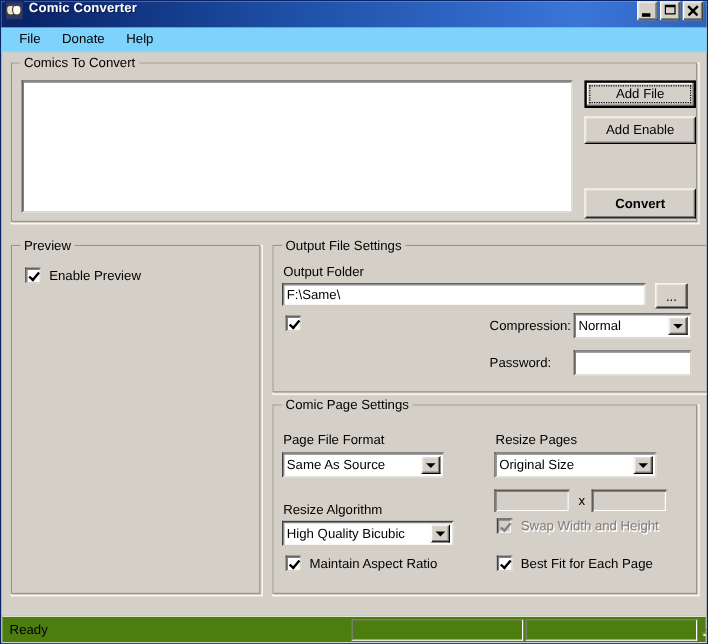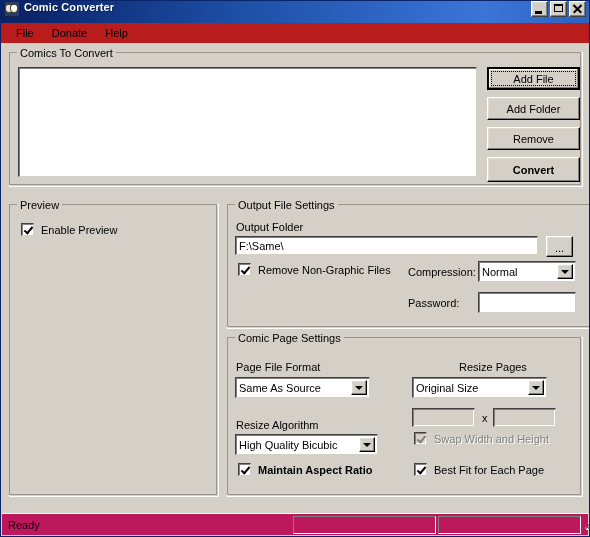--- a/index.html
+++ b/index.html
@@ -88,21 +88,21 @@
   }
   .tbtn .x1 { transform: rotate(45deg); }
   .tbtn .x2 { transform: rotate(-45deg); }
 
   
   .menubar {
     height: 20px;
     display: flex;
     align-items: center;
     padding-left: 6px;
-    background: #b91c1c;
+    background: #7dd3fc;
     border-bottom: 1px solid #d4d0c8;
   }
   .menu-item {
     padding: 2px 9px;
     font-size: 11px;
     color: #000;
     cursor: default;
   }
 
   
@@ -287,21 +287,21 @@
     position: absolute;
     font-size: 11px;
     color: #000;
   }
 
   
   .statusbar {
     position: absolute;
     left: 1px; right: 1px; bottom: 1px;
     height: 22px;
-    background: #be185d;
+    background: #4d7c0f;
     border-top: 1px solid #ffffff;
     display: flex;
     align-items: center;
     box-sizing: border-box;
   }
   .status-pane {
     height: 18px;
     margin: 0 1px;
     border: 1px solid #808080;
     border-right-color: #ffffff;
@@ -369,26 +369,23 @@
       <div class="group-label">Comics To Convert</div>
 
       <div class="listbox sunken"></div>
 
       <div class="btn default" style="left:477px; top:14px; width:93px; height:23px;">
         <span class="focus-ring"></span>
         <span>Add File</span>
       </div>
 
       <div class="btn" style="left:477px; top:44px; width:93px; height:23px;">
-        <span>Add Folder</span>
-      </div>
-
-      <div class="btn" style="left:477px; top:74px; width:93px; height:23px;">
-        <span>Remove</span>
-      </div>
+        <span>Add Enable</span>
+      </div>
+
 
       <div class="btn bold" style="left:477px; top:104px; width:93px; height:25px;">
         <span>Convert</span>
       </div>
     </div>
 
     <div class="group" style="left:7px; top:160px; width:210px; height:293px;">
       <div class="group-label">Preview</div>
 
       <div class="cbrow" style="left:11px; top:18px;">
@@ -405,21 +402,20 @@
       <div class="lbl" style="left:8px; top:16px;">Output Folder</div>
 
       <div class="input" style="left:7px; top:31px; width:303px; height:19px;">F:\Same\</div>
 
       <div class="btn" style="left:318px; top:31px; width:27px; height:21px; align-items:flex-end; padding-bottom:2px;">
         <span>...</span>
       </div>
 
       <div class="cbrow" style="left:10px; top:58px;">
         <span class="cbox checked"></span>
-        <span>Remove Non-Graphic Files</span>
       </div>
 
       <div class="lbl" style="left:180px; top:61px;">Compression:</div>
 
       <div class="combo" style="left:250px; top:56px; width:98px; height:21px;">
         <span>Normal</span>
         <span class="arrow-btn"></span>
       </div>
 
       <div class="lbl" style="left:180px; top:92px;">Password:</div>
@@ -430,21 +426,21 @@
     <div class="group" style="left:225px; top:293px; width:356px; height:160px;padding-left:27px;">
       <div class="group-label">Comic Page Settings</div>
 
       <div class="lbl" style="left:8px; top:23px;">Page File Format</div>
 
       <div class="combo" style="left:7px; top:39px; width:135px; height:21px;">
         <span>Same As Source</span>
         <span class="arrow-btn"></span>
       </div>
 
-      <div class="lbl" style="left:185px; top:23px;margin-left:46px;">Resize Pages</div>
+      <div class="lbl" style="left:185px; top:23px;">Resize Pages</div>
 
       <div class="combo" style="left:184px; top:39px; width:135px; height:21px;">
         <span>Original Size</span>
         <span class="arrow-btn"></span>
       </div>
 
       <div class="input disabled" style="left:184px; top:70px; width:63px; height:19px;"></div>
 
       <div class="xsep" style="left:254px; top:74px;">x</div>
 
@@ -455,21 +451,21 @@
         <span>Swap Width and Height</span>
       </div>
 
       <div class="lbl" style="left:8px; top:81px;">Resize Algorithm</div>
 
       <div class="combo" style="left:7px; top:96px; width:143px; height:21px;">
         <span>High Quality Bicubic</span>
         <span class="arrow-btn"></span>
       </div>
 
-      <div class="cbrow" style="left:10px; top:125px;font-weight:bold;">
+      <div class="cbrow" style="left:10px; top:125px;">
         <span class="cbox checked"></span>
         <span>Maintain Aspect Ratio</span>
       </div>
 
       <div class="cbrow" style="left:186px; top:125px;">
         <span class="cbox checked"></span>
         <span>Best Fit for Each Page</span>
       </div>
     </div>
 

